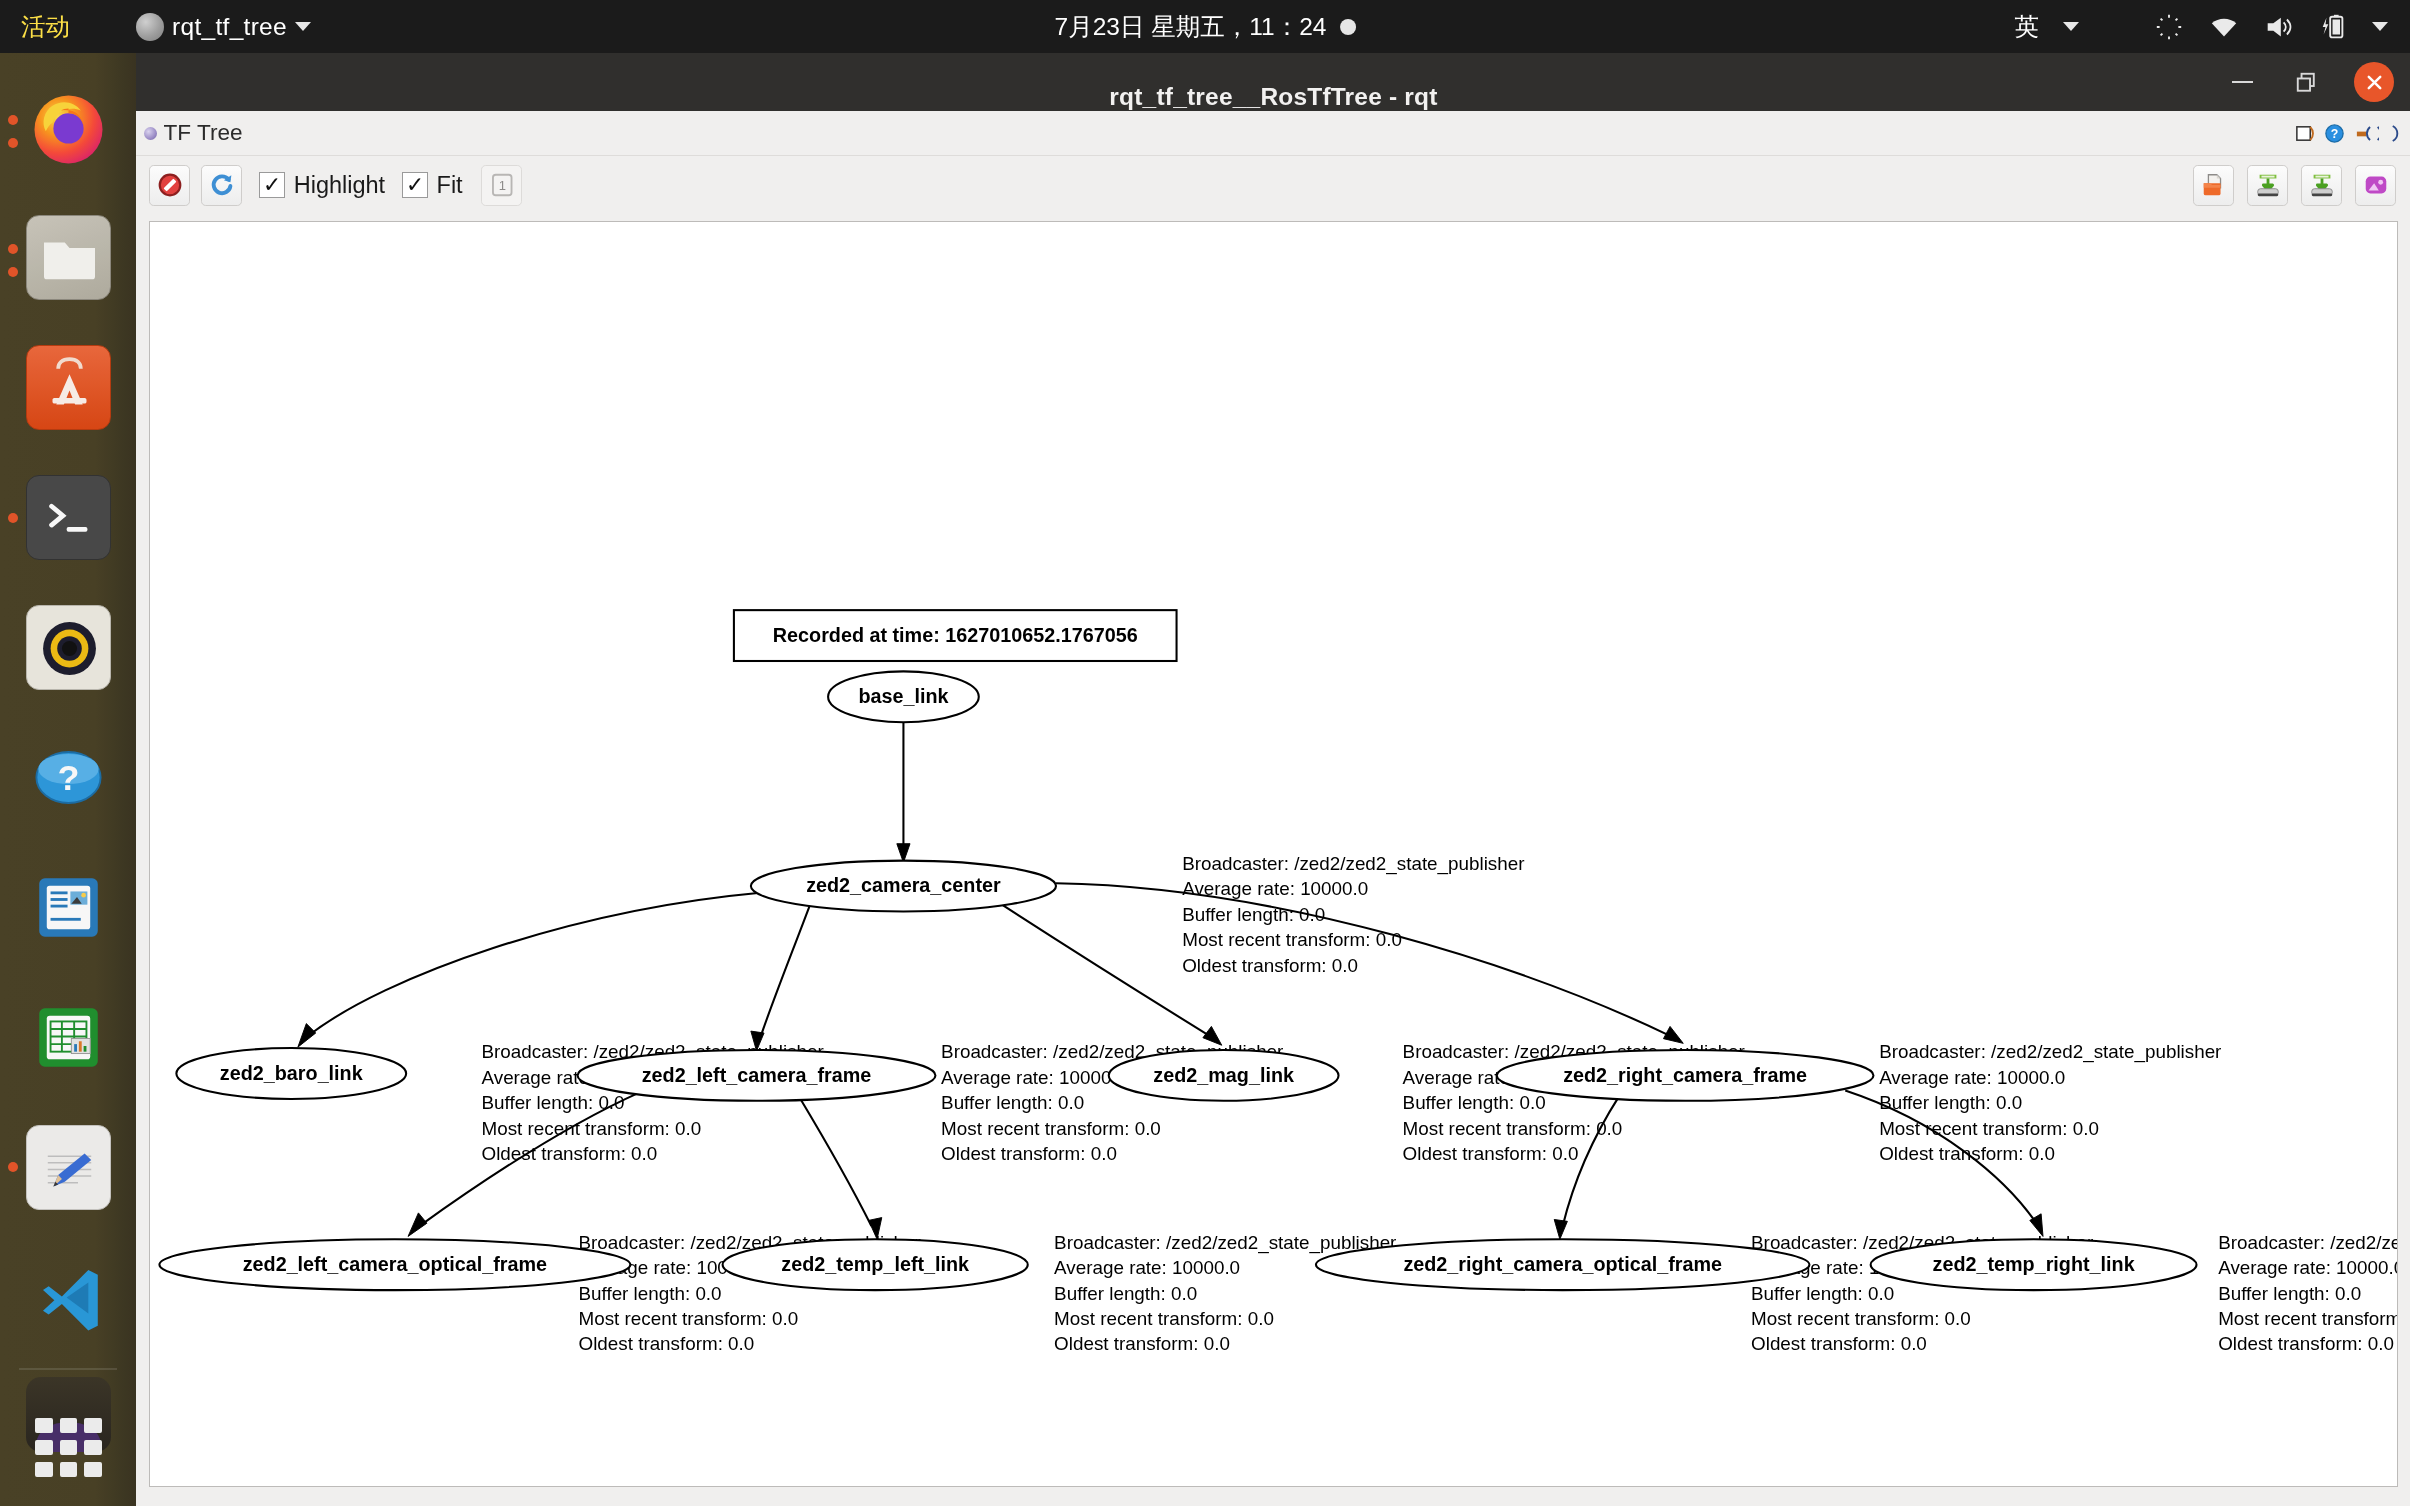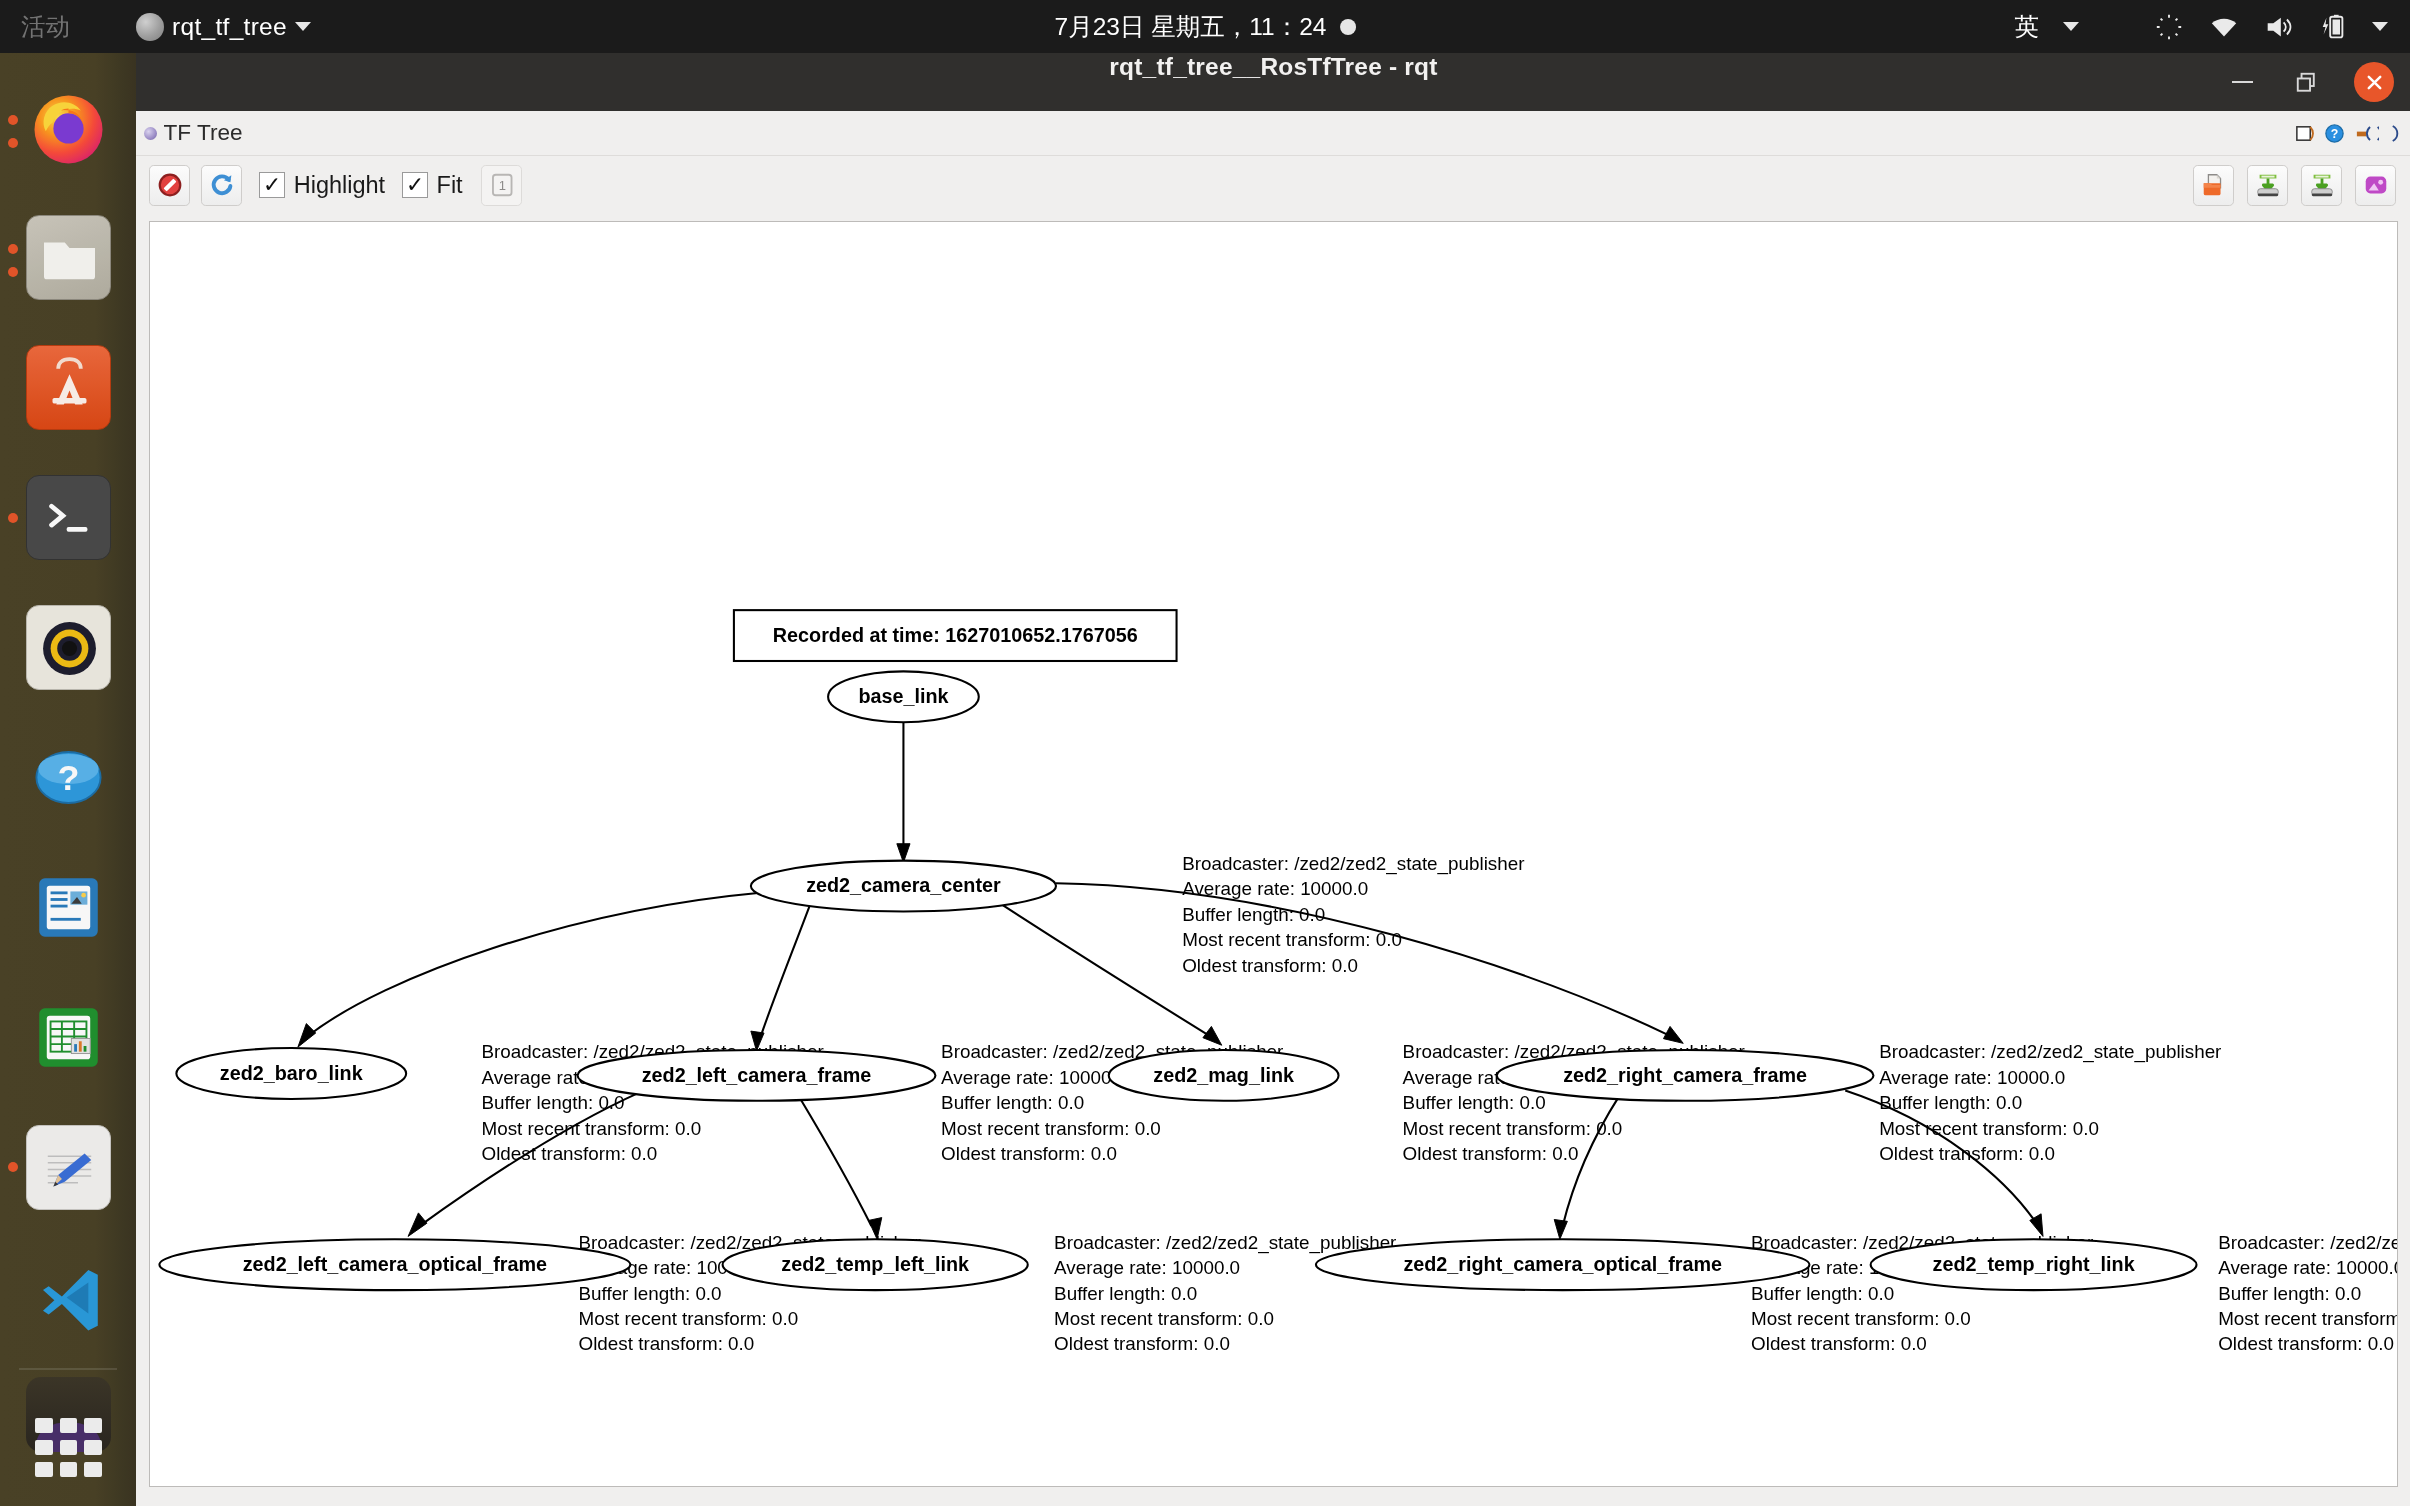--- a/index.html
+++ b/index.html
@@ -11,21 +11,21 @@
   }
 
   
   #topbar {
     position: absolute; left: 0; top: 0; width: 2411px; height: 53px;
     background: #1b1b1b; color: #ffffff;
     display: flex; align-items: center;
     font-size: 23.5px;
     z-index: 50;
   }
-  #activities { margin-left: 21px; color: #737373; font-size: 24.5px; }
+  #activities { margin-left: 21px; color: #fde047; font-size: 24.5px; }
   #app-menu { display: flex; align-items: center; gap: 8px; margin-left: 66px; }
   #app-icon {
     width: 28px; height: 28px; border-radius: 50%;
     background: radial-gradient(circle at 35% 32%, #cfcfcf 0%, #9e9e9e 55%, #7d7d7d 100%);
   }
   #app-name { font-size: 24.5px; letter-spacing: 0.3px; }
   .caret-down {
     width: 0; height: 0;
     border-left: 8.5px solid transparent; border-right: 8.5px solid transparent;
     border-top: 9.4px solid #e8e8e8;
@@ -64,21 +64,21 @@
 
   
   #window {
     position: absolute; left: 136px; top: 53px;
     width: 2275px; height: 1454px;
     background: #f0efee;
     z-index: 30;
   }
   #titlebar {
     position: relative; height: 58px; background: #302f2d;
-    display: flex; align-items: flex-start; justify-content: center;
+    display: flex; align-items: flex-end; justify-content: center;
     border-top-left-radius: 0; border-top-right-radius: 0;
   }
   #title-text { color: #f2f1f0; font-size: 24.5px; font-weight: bold; letter-spacing: 0.2px; }
   #win-buttons { position: absolute; right: 17px; top: 0; height: 58px; display: flex; align-items: center; gap: 32px; }
   .wbtn { width: 32px; height: 32px; display: flex; align-items: center; justify-content: center; }
   #btn-min i { display:block; width: 21px; height: 2.8px; background: #d9d9d9; }
   #btn-max svg { display:block; }
   #btn-close {
     width: 40px; height: 40px; border-radius: 50%; background: #e8562a;
     display:flex; align-items:center; justify-content:center;

